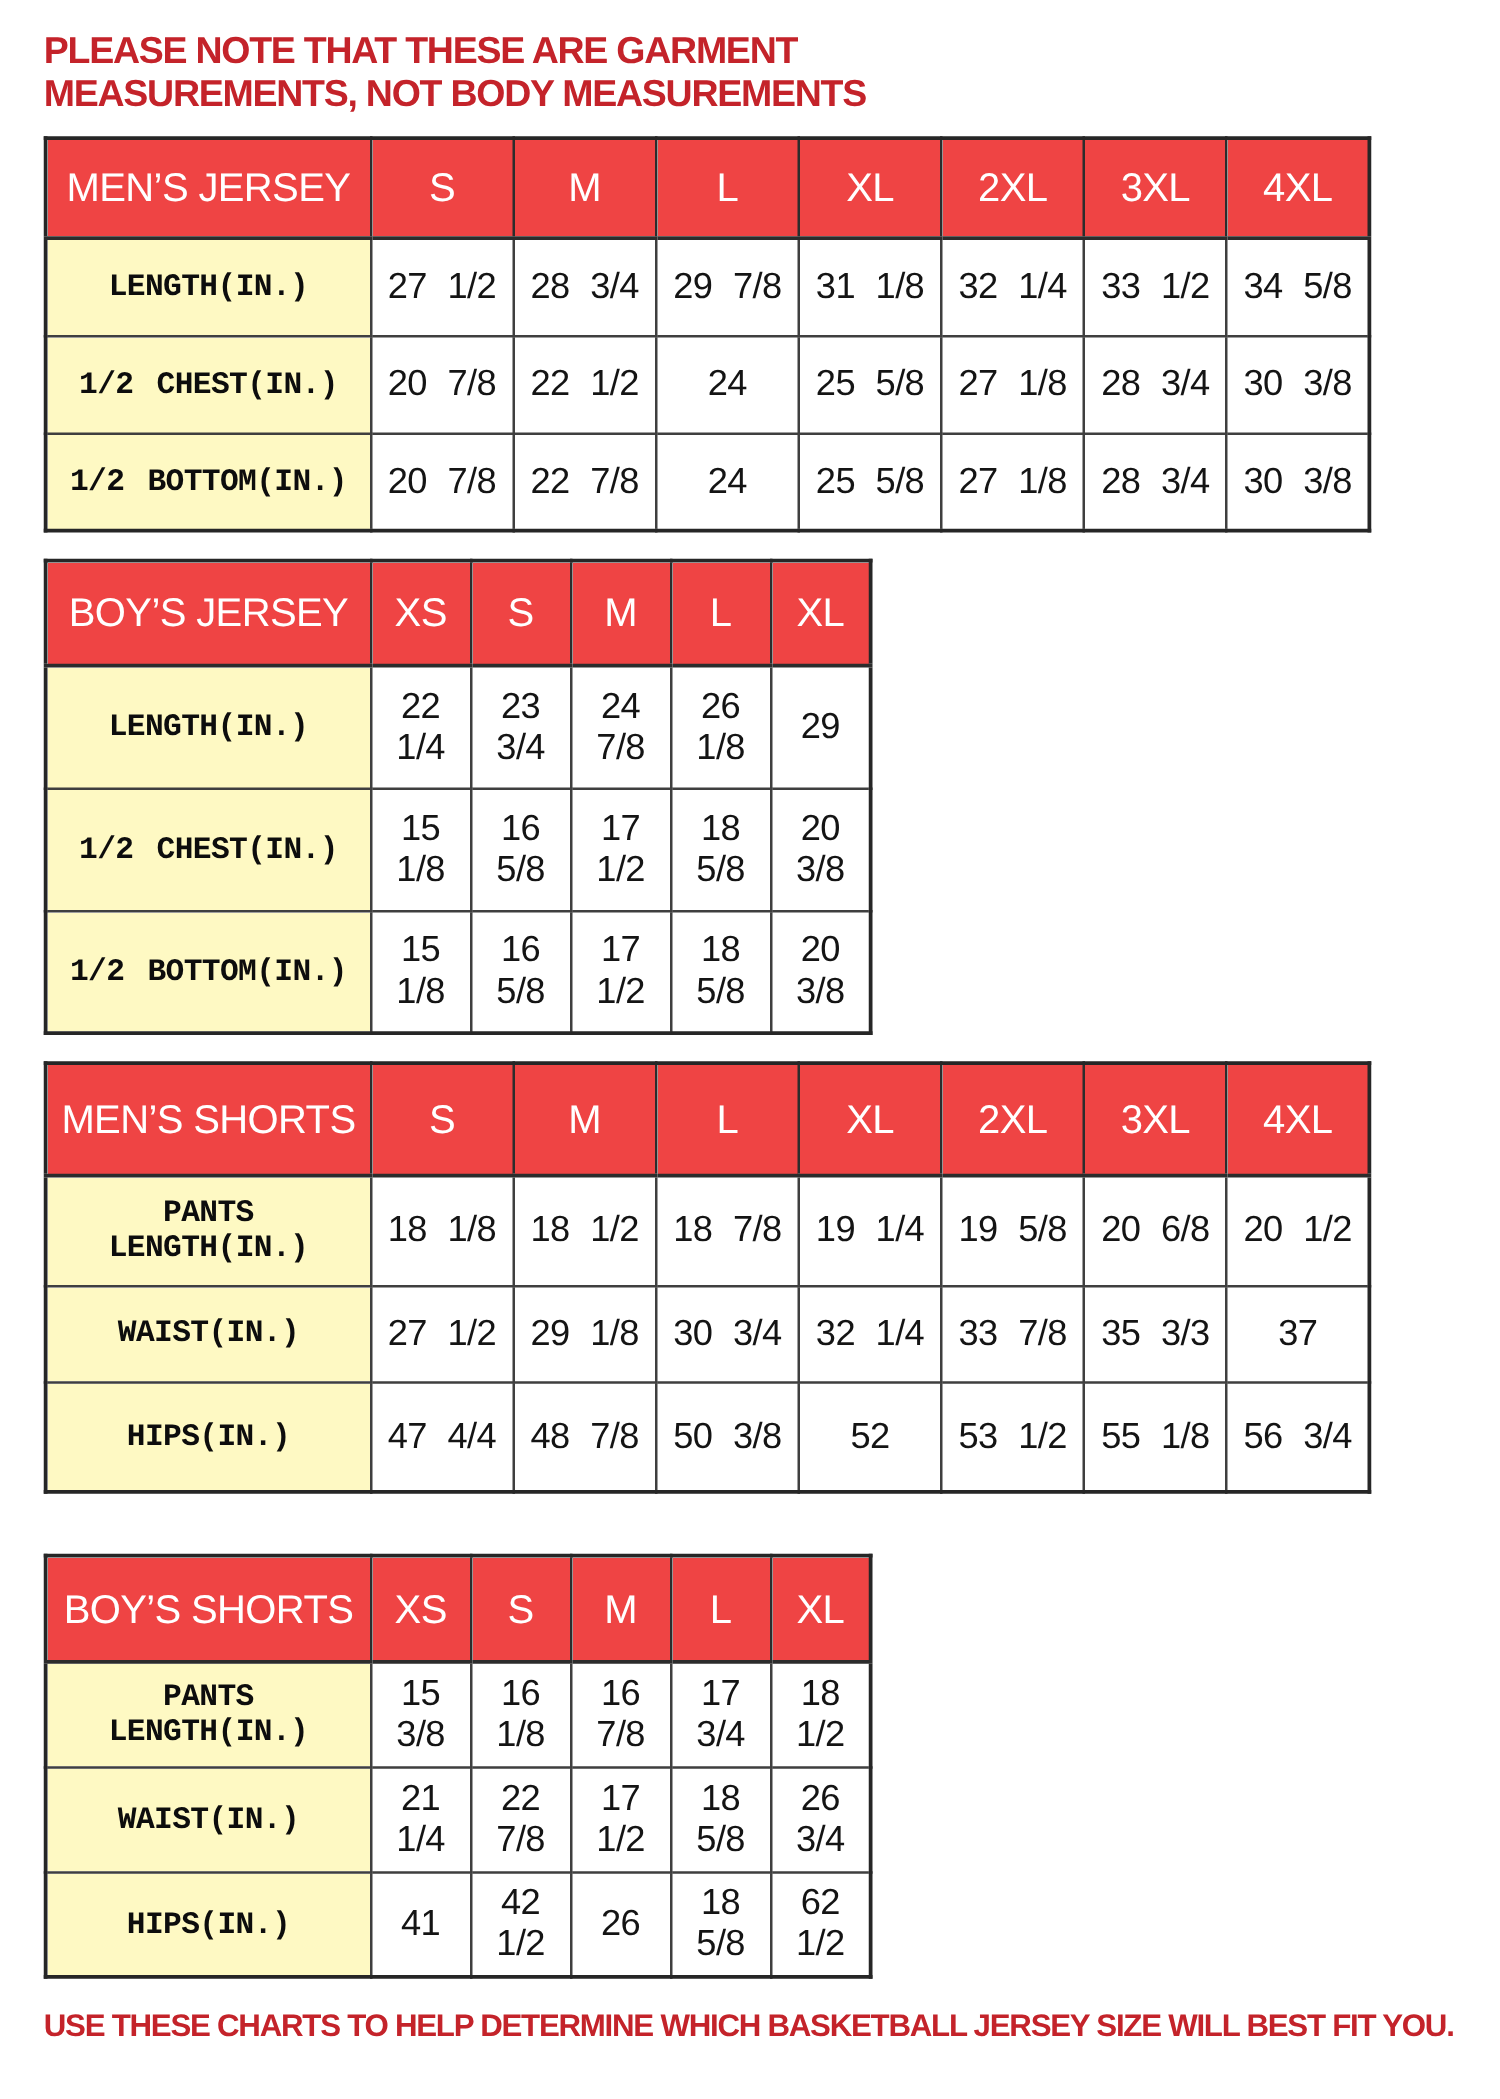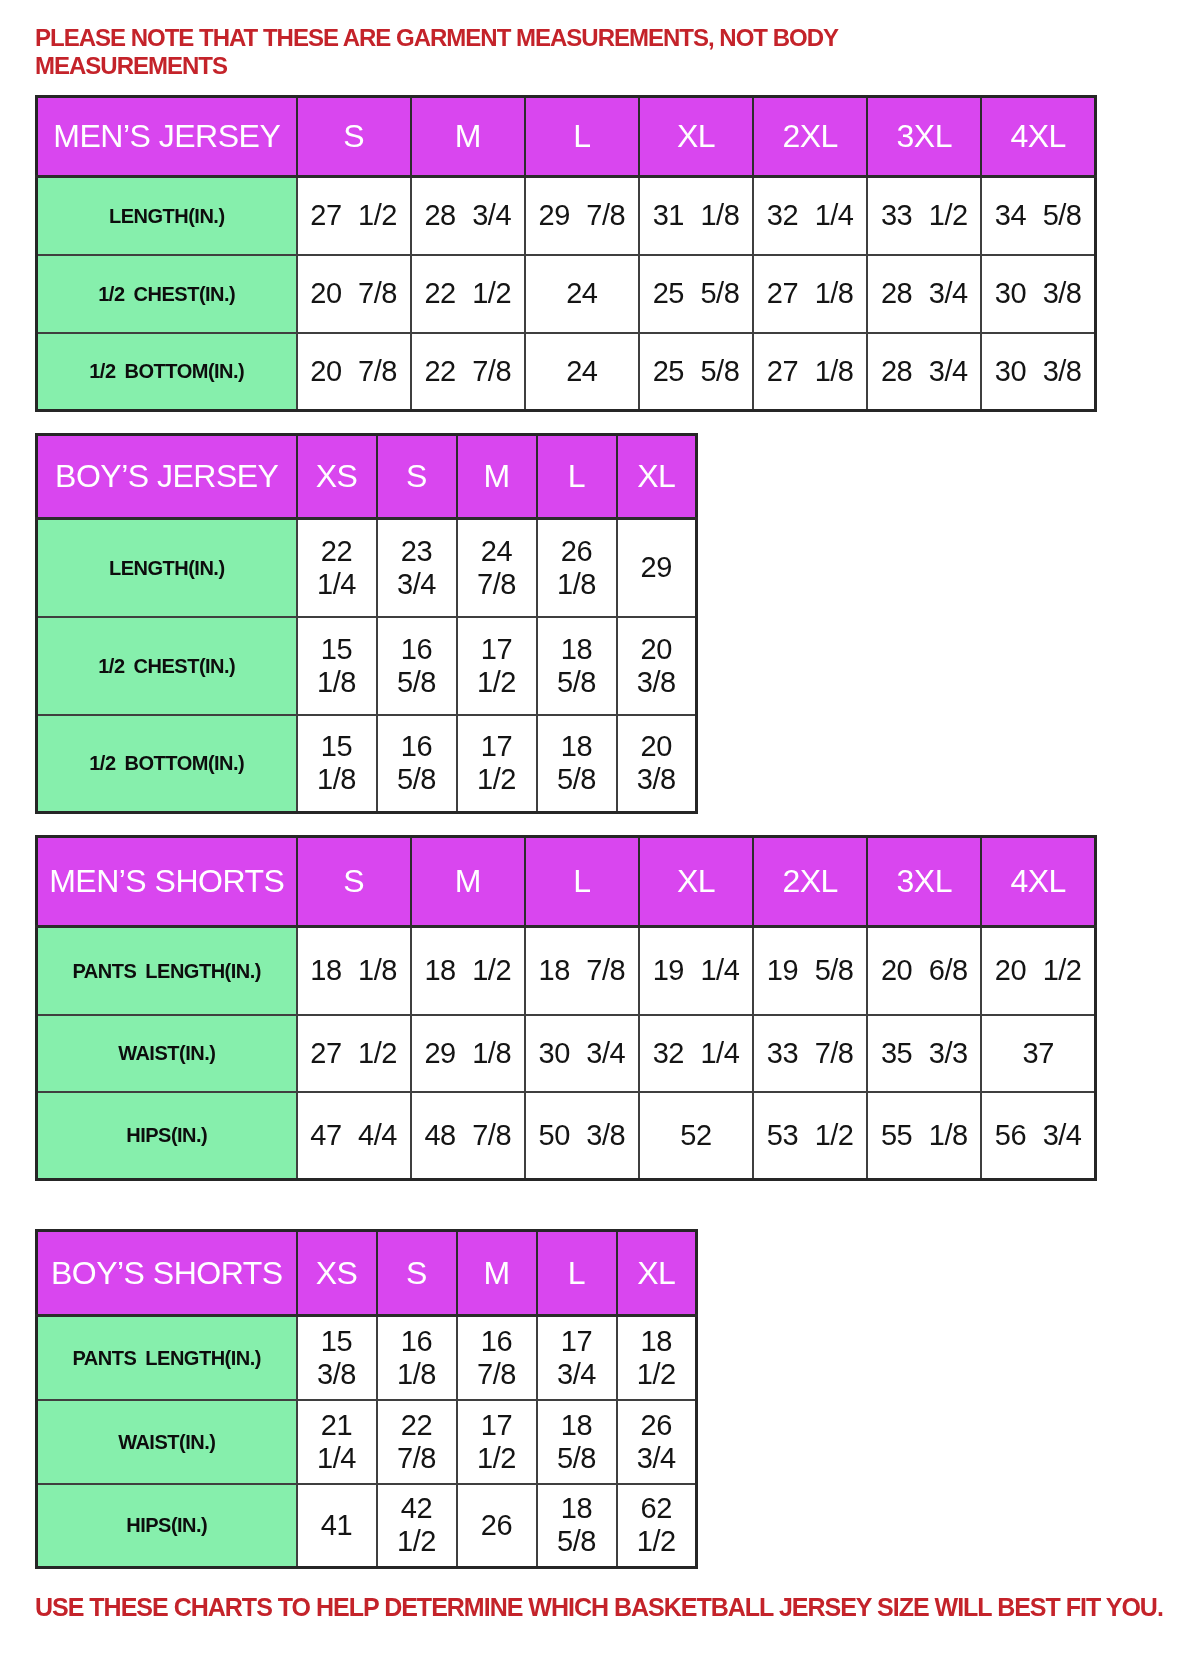--- a/index.html
+++ b/index.html
@@ -10,49 +10,49 @@
   }
   .page { padding:24px 35px 0 35px; box-sizing:border-box; }
 
   .title {
     margin:0 0 10px 0;
     font-size:65px; font-weight:700; letter-spacing:-1.5px;
     color:#0d0d0d; line-height:1.0; white-space:nowrap;
   }
   .note {
     margin:0 0 16px 0; max-width:820px;
-    font-size:24px; font-weight:700; letter-spacing:-1px; line-height:1.15;
+    font-size:30px; font-weight:700; letter-spacing:-1px; line-height:1.15;
     color:#c4232a;
   }
 
   table {
     border-collapse:collapse; table-layout:fixed;
     border:3px solid #262626;
     margin:0 0 21px 0;
   }
   #mens-jersey, #mens-shorts { width:1062px; }
   #boys-jersey, #boys-shorts { width:663px; }
   #mens-shorts { margin-bottom:48px; }
   col.col-label { width:260px; }
 
   th, td {
     border:2px solid #3f3f3f;
     text-align:center; vertical-align:middle;
     padding:0 4px; overflow:hidden;
   }
   thead th {
-    background:#d946ef; color:#ffffff;
+    background:#ef4444; color:#ffffff;
     font-size:32px; font-weight:400; letter-spacing:-0.5px;
     border-color:#2c2c2c; border-bottom-width:3px;
   }
   thead th:first-child { text-align:center; }
   tbody th {
-    background:#86efac; color:#0d0d0d;
-    font-size:20px; font-weight:700; letter-spacing:-0.5px;
-    word-spacing:4px; line-height:1.1;
+    background:#fef9c3; color:#0d0d0d;
+    font-size:25px; font-weight:700; letter-spacing:-0.5px;
+    word-spacing:4px; line-height:1.1;font-family:Liberation Mono, monospace;
   }
   tbody td {
     font-size:29px; font-weight:400; color:#141414;
     word-spacing:9px; letter-spacing:-0.5px;
   }
 
   #mens-jersey thead tr { height:80px; }
   #mens-jersey tbody tr { height:78px; }
   #boys-jersey thead tr { height:84px; }
   #boys-jersey tbody tr { height:98px; }

